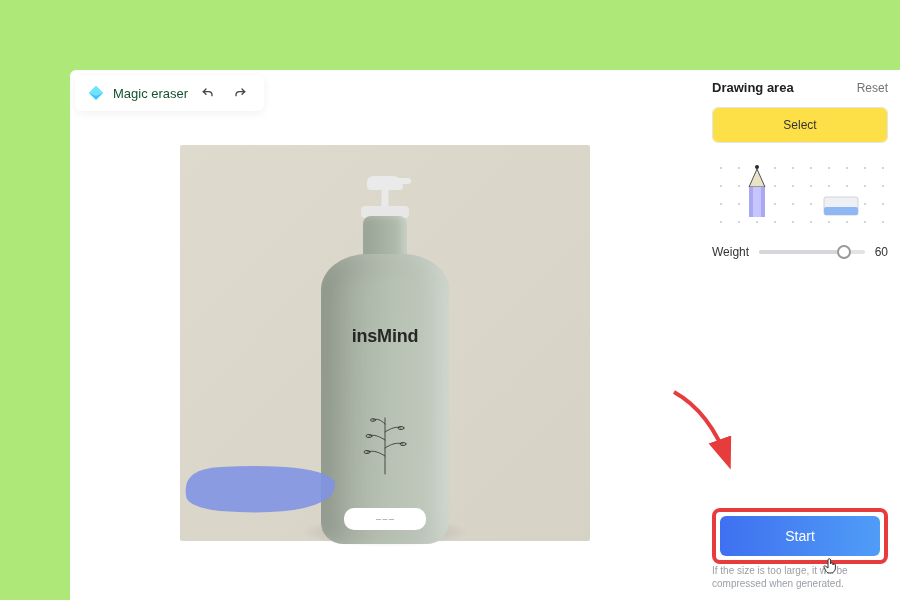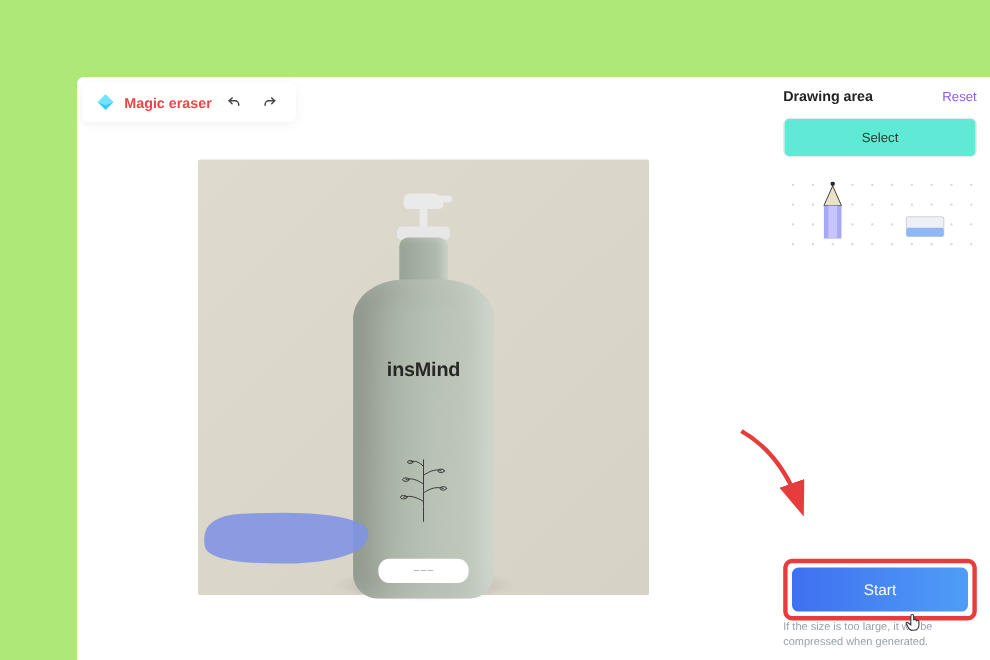--- a/index.html
+++ b/index.html
@@ -32,21 +32,21 @@
       display: flex;
       align-items: center;
       gap: 8px;
       padding: 6px 12px;
       z-index: 2;
     }
     .logo-icon {
       width: 18px; height: 18px;
       display: inline-block;
     }
-    .tool-title { font-size: 13px; font-weight: 700; color: #ef4444; }
+    .tool-title { font-size: 13px; font-weight: 400; color: #14532d; }
     .history-btn {
       width: 24px; height: 24px;
       display: flex; align-items: center; justify-content: center;
       cursor: pointer;
       color: #555;
     }
     .canvas-area {
       flex: 1;
       display: flex;
       align-items: center;
@@ -187,32 +187,32 @@
       flex-direction: column;
     }
     .panel-header {
       display: flex;
       justify-content: space-between;
       align-items: center;
       margin-bottom: 12px;
       gap: 32px;
     }
     .panel-title { font-size: 13px; font-weight: 600; color: #222; }
-    .reset-link { font-size: 12px; color: #8b5cf6; cursor: pointer; }
+    .reset-link { font-size: 12px; color: #737373; cursor: pointer; }
     .tab-pair {
       display: flex;
       border: 1px solid #e3e5e8;
       border-radius: 6px;
       overflow: hidden;
       margin-bottom: 16px;
     }
     .tab-pair button {
       flex: 1;
       border: none;
-      background: #5eead4;
+      background: #fde047;
       font-size: 12px;
       padding: 10px 0;
       color: #333;
       cursor: pointer;
     }
     .tab-pair button.active { background: #fff; font-weight: 500; }
     .tool-choices {
       display: flex;
       justify-content: space-around;
       align-items: flex-end;
@@ -376,20 +376,28 @@
           </svg>
       </div>
       <div class="tool-eraser">
         <svg width="38" height="30" viewBox="0 0 38 30">
             <rect x="2" y="10" width="34" height="18" rx="2" fill="#eef0f5" stroke="#d0d3da"></rect>
             <rect x="2" y="20" width="34" height="8" rx="2" fill="#8fb7f4"></rect>
           </svg>
       </div>
     </div>
 
+    <div class="weight-row">
+      <span>Weight</span>
+      <div class="slider">
+        <div class="slider-fill" style="width:80%"></div>
+        <div class="slider-thumb" style="left:80%"></div>
+      </div>
+      <span>60</span>
+    </div>
 
     <div class="panel-footer">
       <div class="start-wrap">
         <button class="start-btn">Start</button>
       </div>
       <div class="hint-text">If the size is too large, it will be compressed when generated.</div>
     </div>
   </div>
 </div>
 

